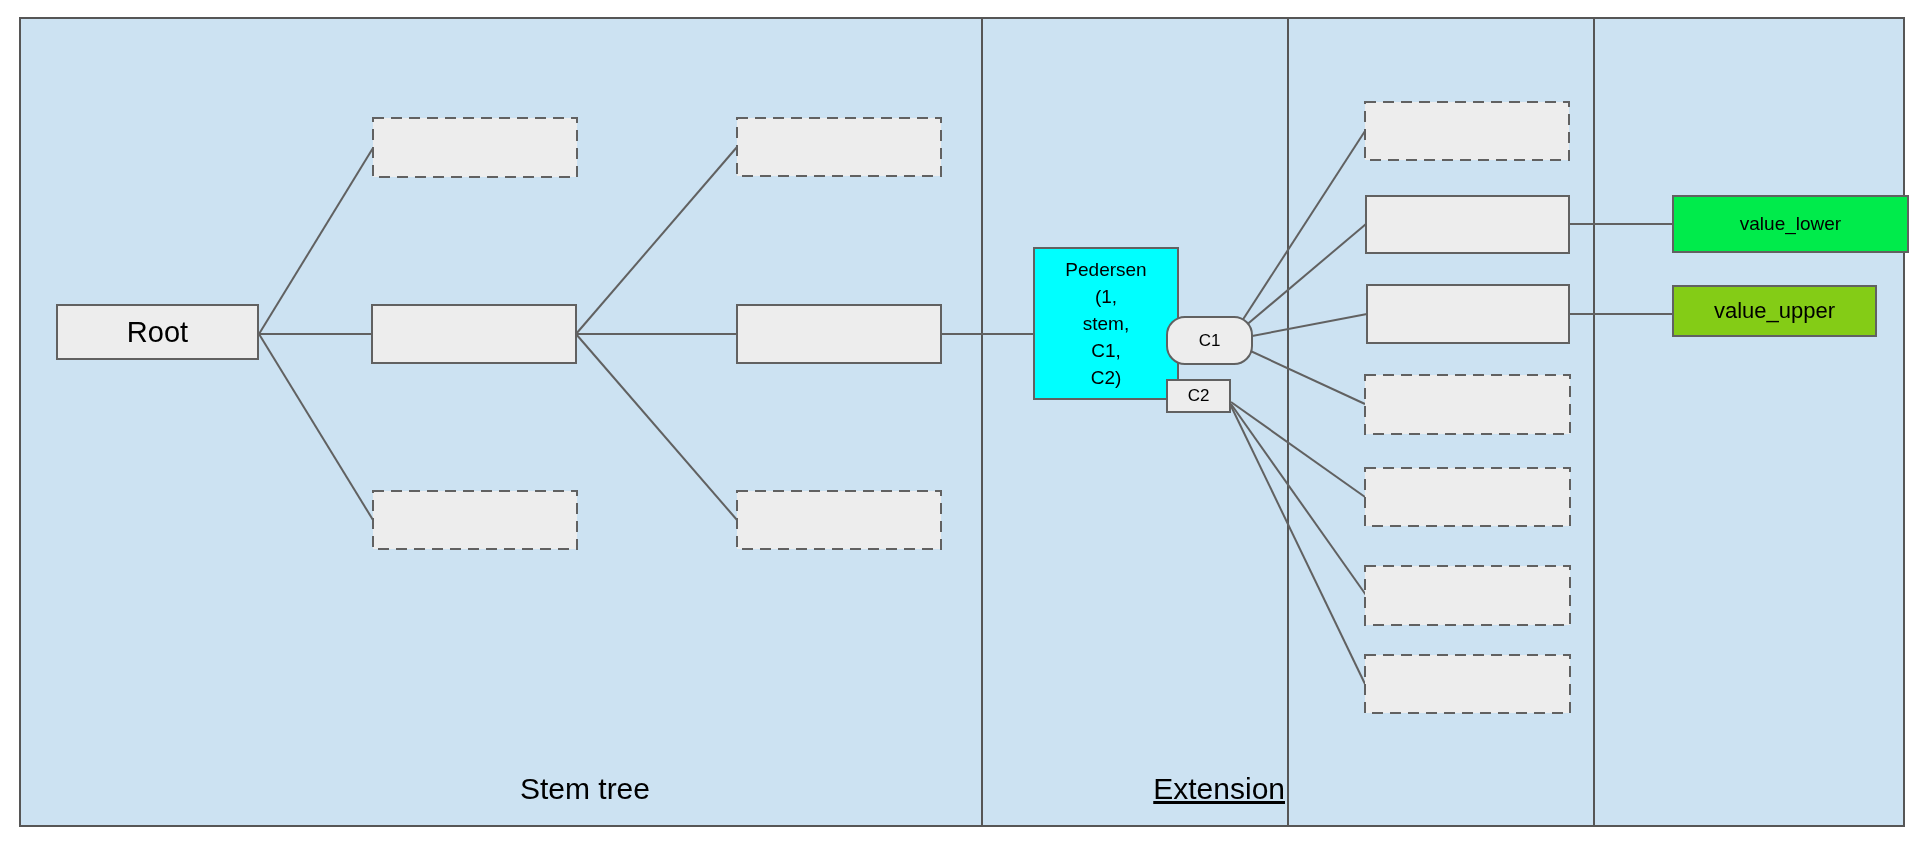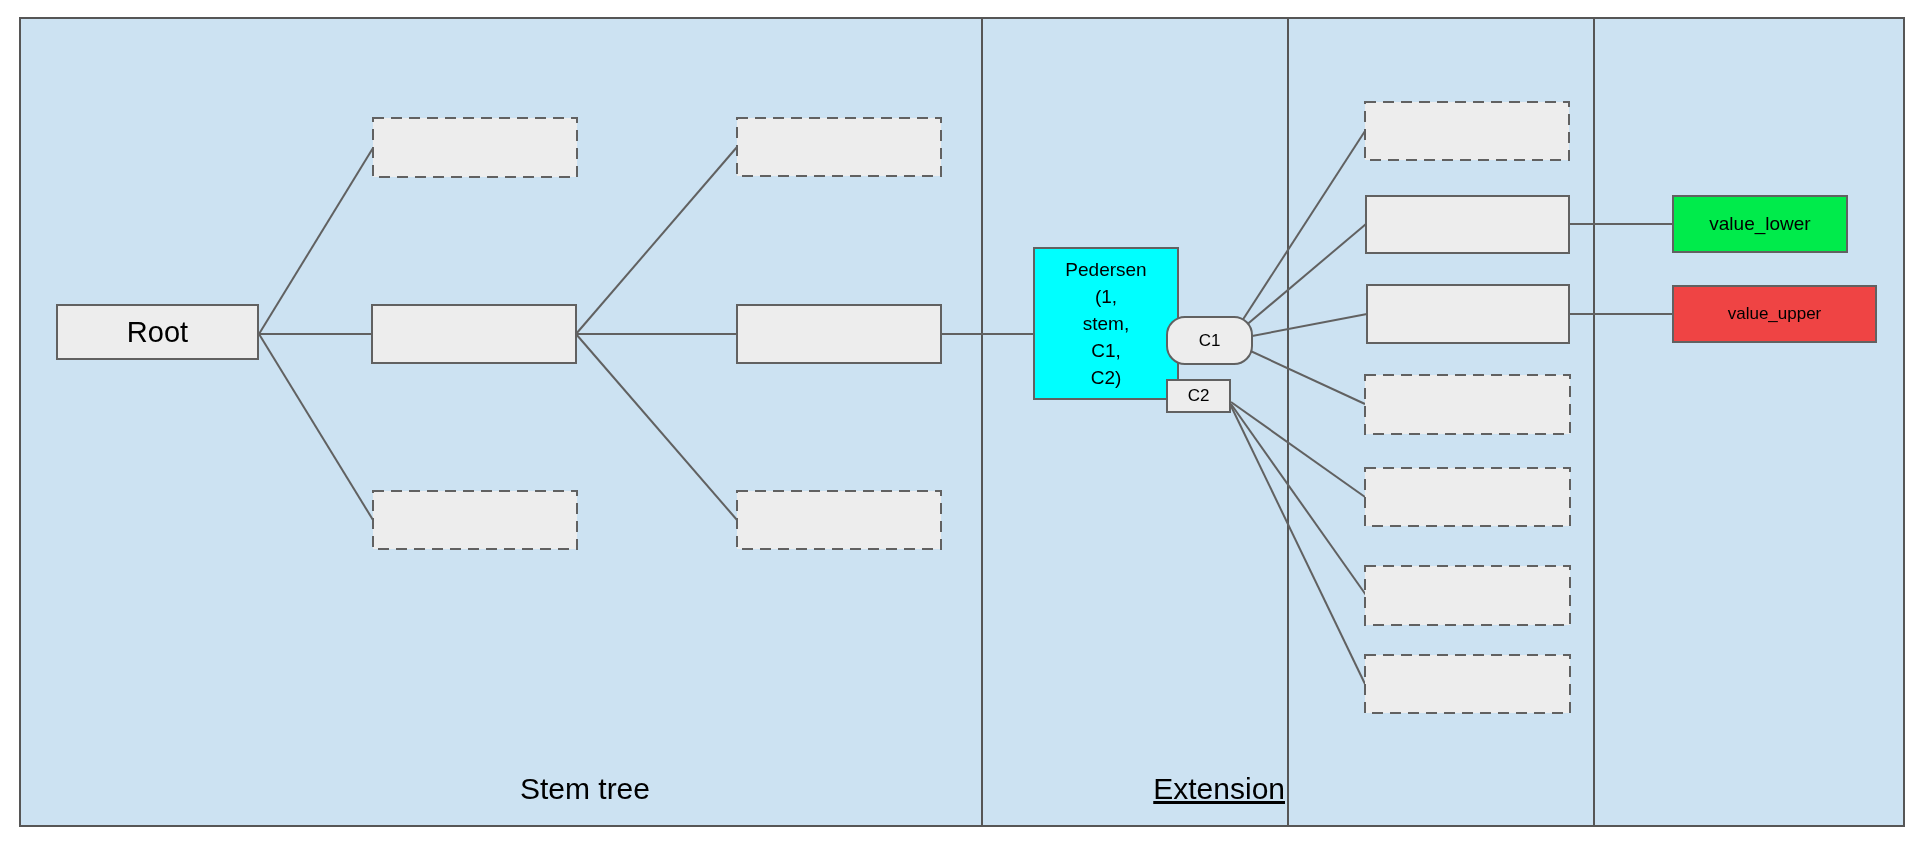--- a/index.html
+++ b/index.html
@@ -22,24 +22,24 @@
     background:#ededed; border:2px solid #616161;
     display:flex; align-items:center; justify-content:center;
     text-align:center;
   }
   .node-root   { left:56px;  top:304px; width:203px; height:56px;  font-size:29px; }
   .node-ext    { left:1033px; top:247px; width:146px; height:153px;
                  background:#00ffff; font-size:19px; line-height:27px;
                  flex-direction:column; }
   .node-c1     { left:1166px; top:316px; width:87px; height:49px; font-size:17px;border-radius:19px; }
   .node-c2     { left:1166px; top:379px; width:65px; height:34px; font-size:17px; }
-  .node-vlow   { left:1672px; top:195px; width:176px; height:58px;
+  .node-vlow   { left:1672px; top:195px; width:237px; height:58px;
                  background:#00eb4b; font-size:19px; }
-  .node-vup    { left:1672px; top:285px; width:205px; height:58px;
-                 background:#ef4444; font-size:17px; }
+  .node-vup    { left:1672px; top:285px; width:205px; height:52px;
+                 background:#84cc16; font-size:22px; }
   .section-label {
     position:absolute; top:768px; width:300px; height:42px;
     font-size:30px; text-align:right; line-height:42px;
   }
   .lbl-stem      { left:350px; }
   .lbl-extension { left:985px;text-decoration:underline; }
   .lbl-suffix    { left:1296px; }
   .lbl-data      { left:1600px; }
 </style>
 </head>

